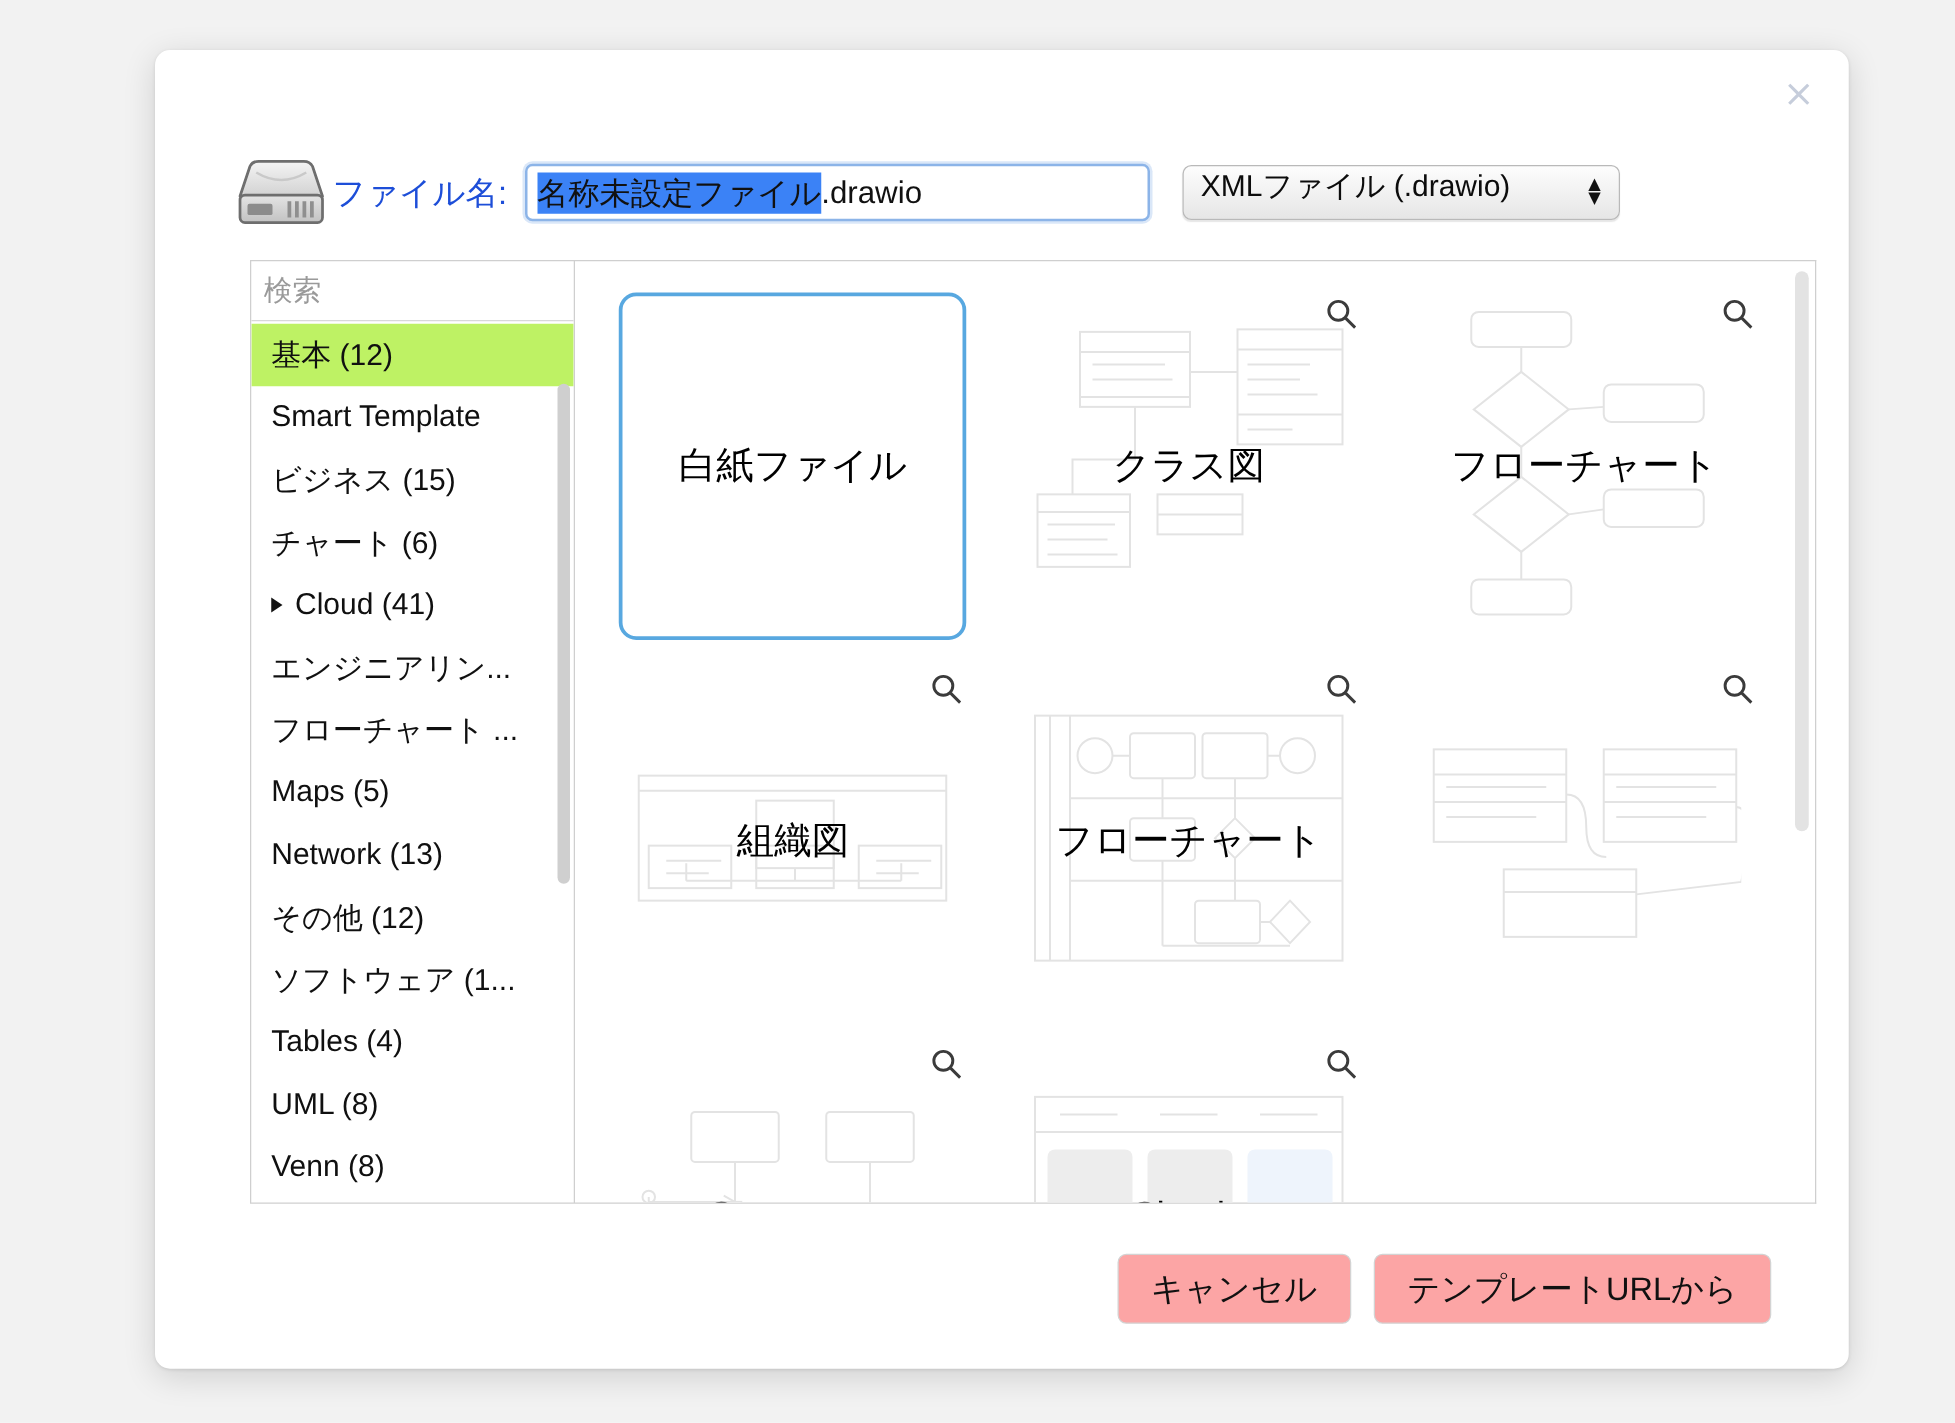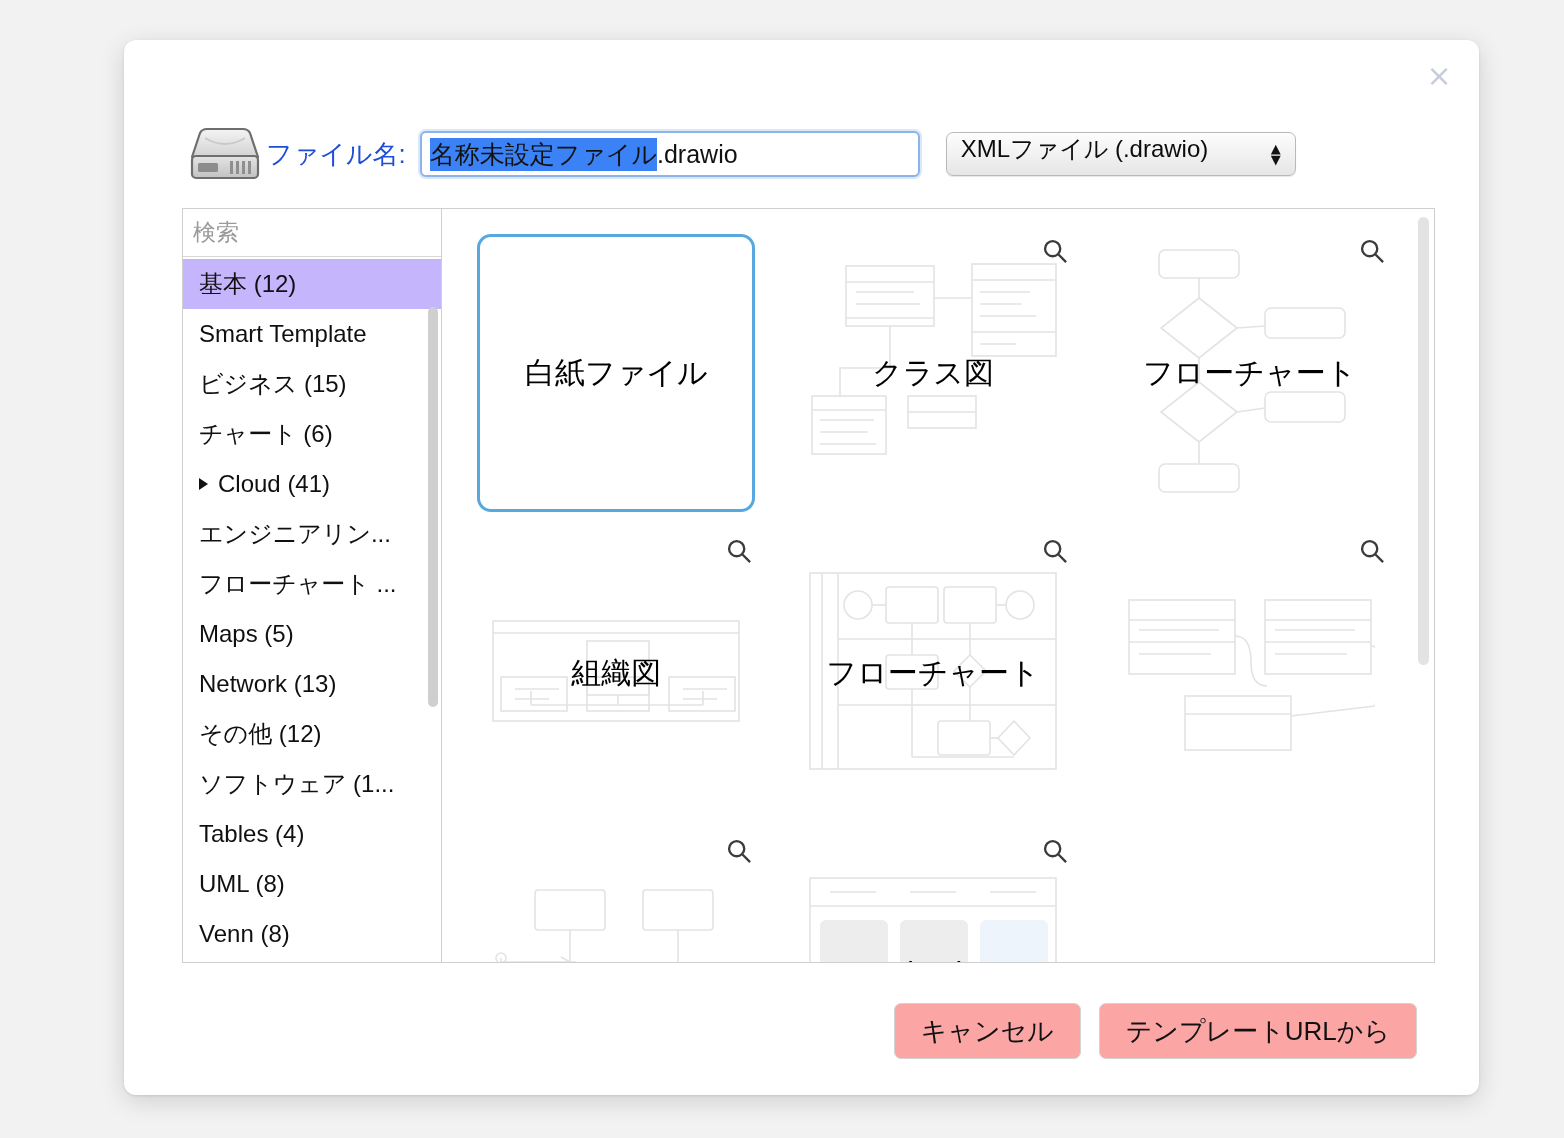--- a/index.html
+++ b/index.html
@@ -67,21 +67,21 @@
   }
   .spinner {
     position: absolute; right: 14px; top: 50%; transform: translateY(-50%);
     display: flex; flex-direction: column; gap: 3px; line-height: 0;
   }
   .spinner i { font-style: normal; font-size: 13px; color: #111; line-height: 8px;
                font-family: "DejaVu Sans", sans-serif; }
 
   
   .body-area {
-    position: absolute; left: 58px; top: 168px;
+    position: absolute; left: 76px; top: 168px;
     width: 1253px; height: 755px;
     display: flex;
   }
   .sidebar {
     width: 260px; height: 100%;
     border: 1px solid #cfcfcf;
     background: #fff;
     display: flex; flex-direction: column;
     position: relative; overflow: hidden;
   }
@@ -95,21 +95,21 @@
     font-size: 23px; color: #111; background: transparent;
     font-family: "Liberation Sans", sans-serif;
   }
   .search-input::placeholder { color: #9a9a9a; }
   .cat-list { flex: 1; overflow: hidden; position: relative; padding-top: 2px; }
   .cat {
     height: 50px; display: flex; align-items: center;
     padding-left: 16px; font-size: 24px; color: #101010;
     white-space: nowrap; cursor: default;
   }
-  .cat.selected { background: #c4b5fd; }
+  .cat.selected { background: #bef264; }
   .cat .tri {
     width: 0; height: 0; margin-right: 10px;
     border-left: 9px solid #111;
     border-top: 6px solid transparent;
     border-bottom: 6px solid transparent;
     flex: none;
   }
   .sb-track {
     position: absolute; right: 3px; top: 50px;
     width: 10px; bottom: 4px;

